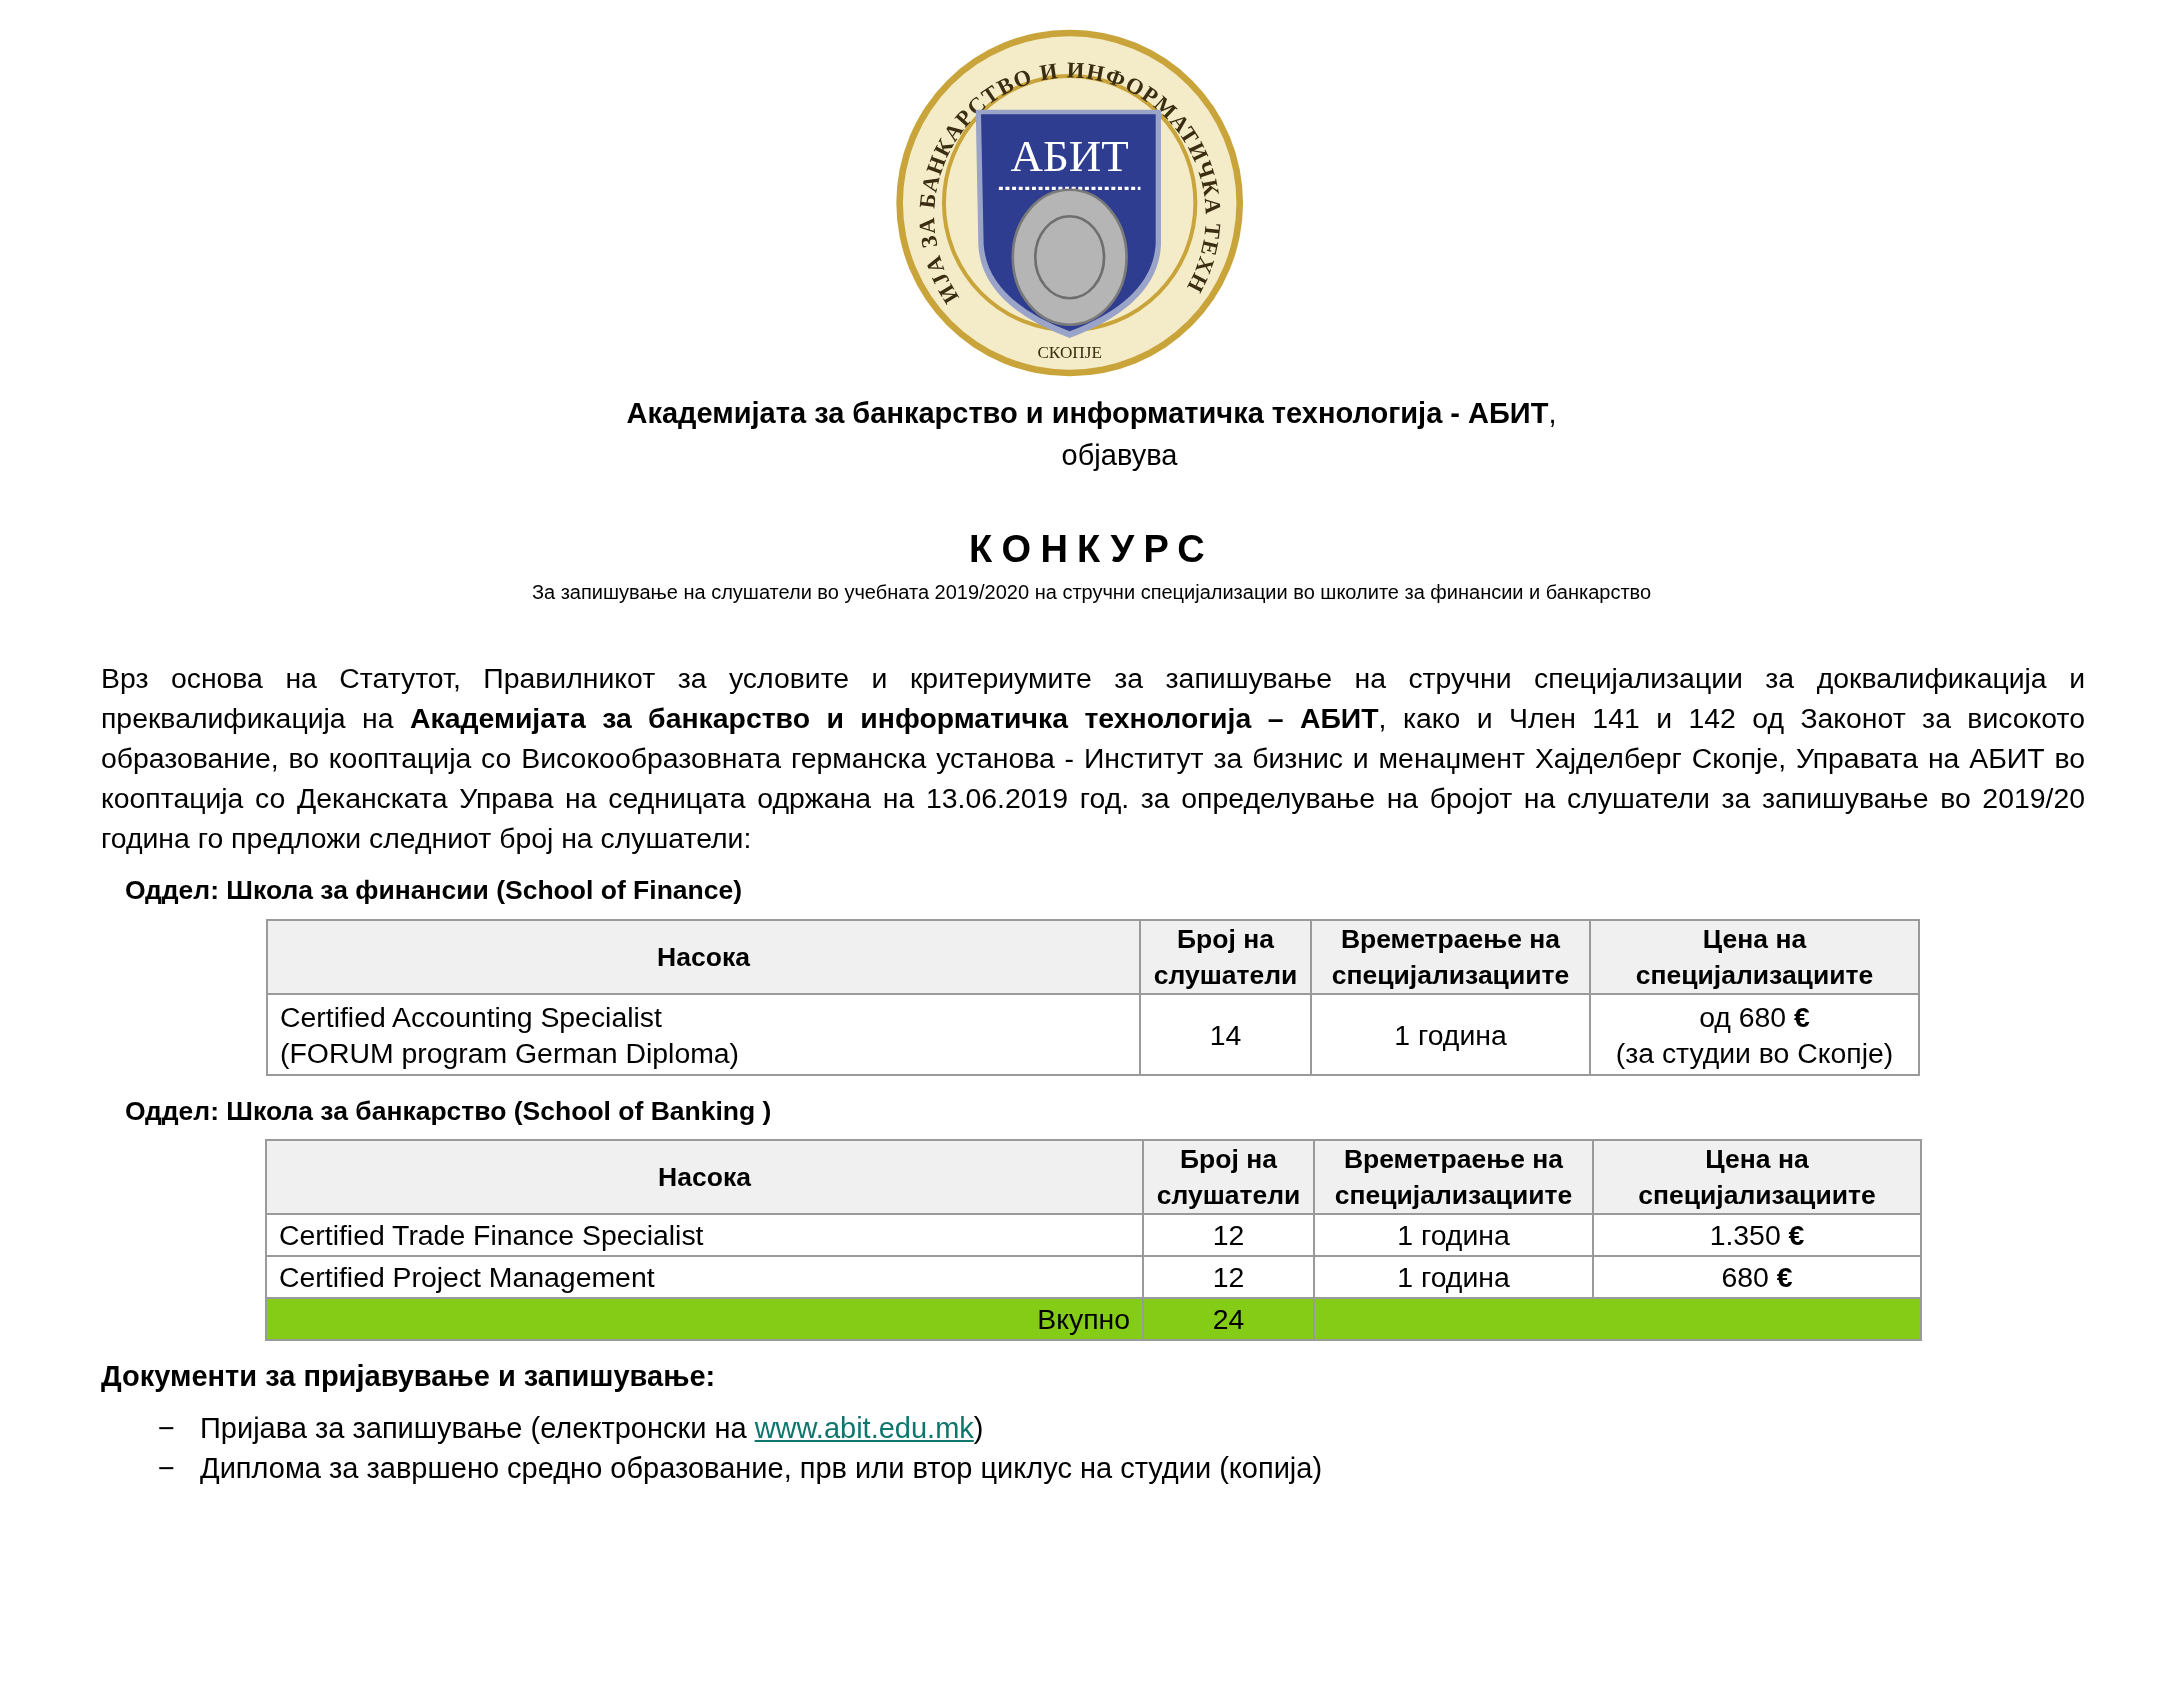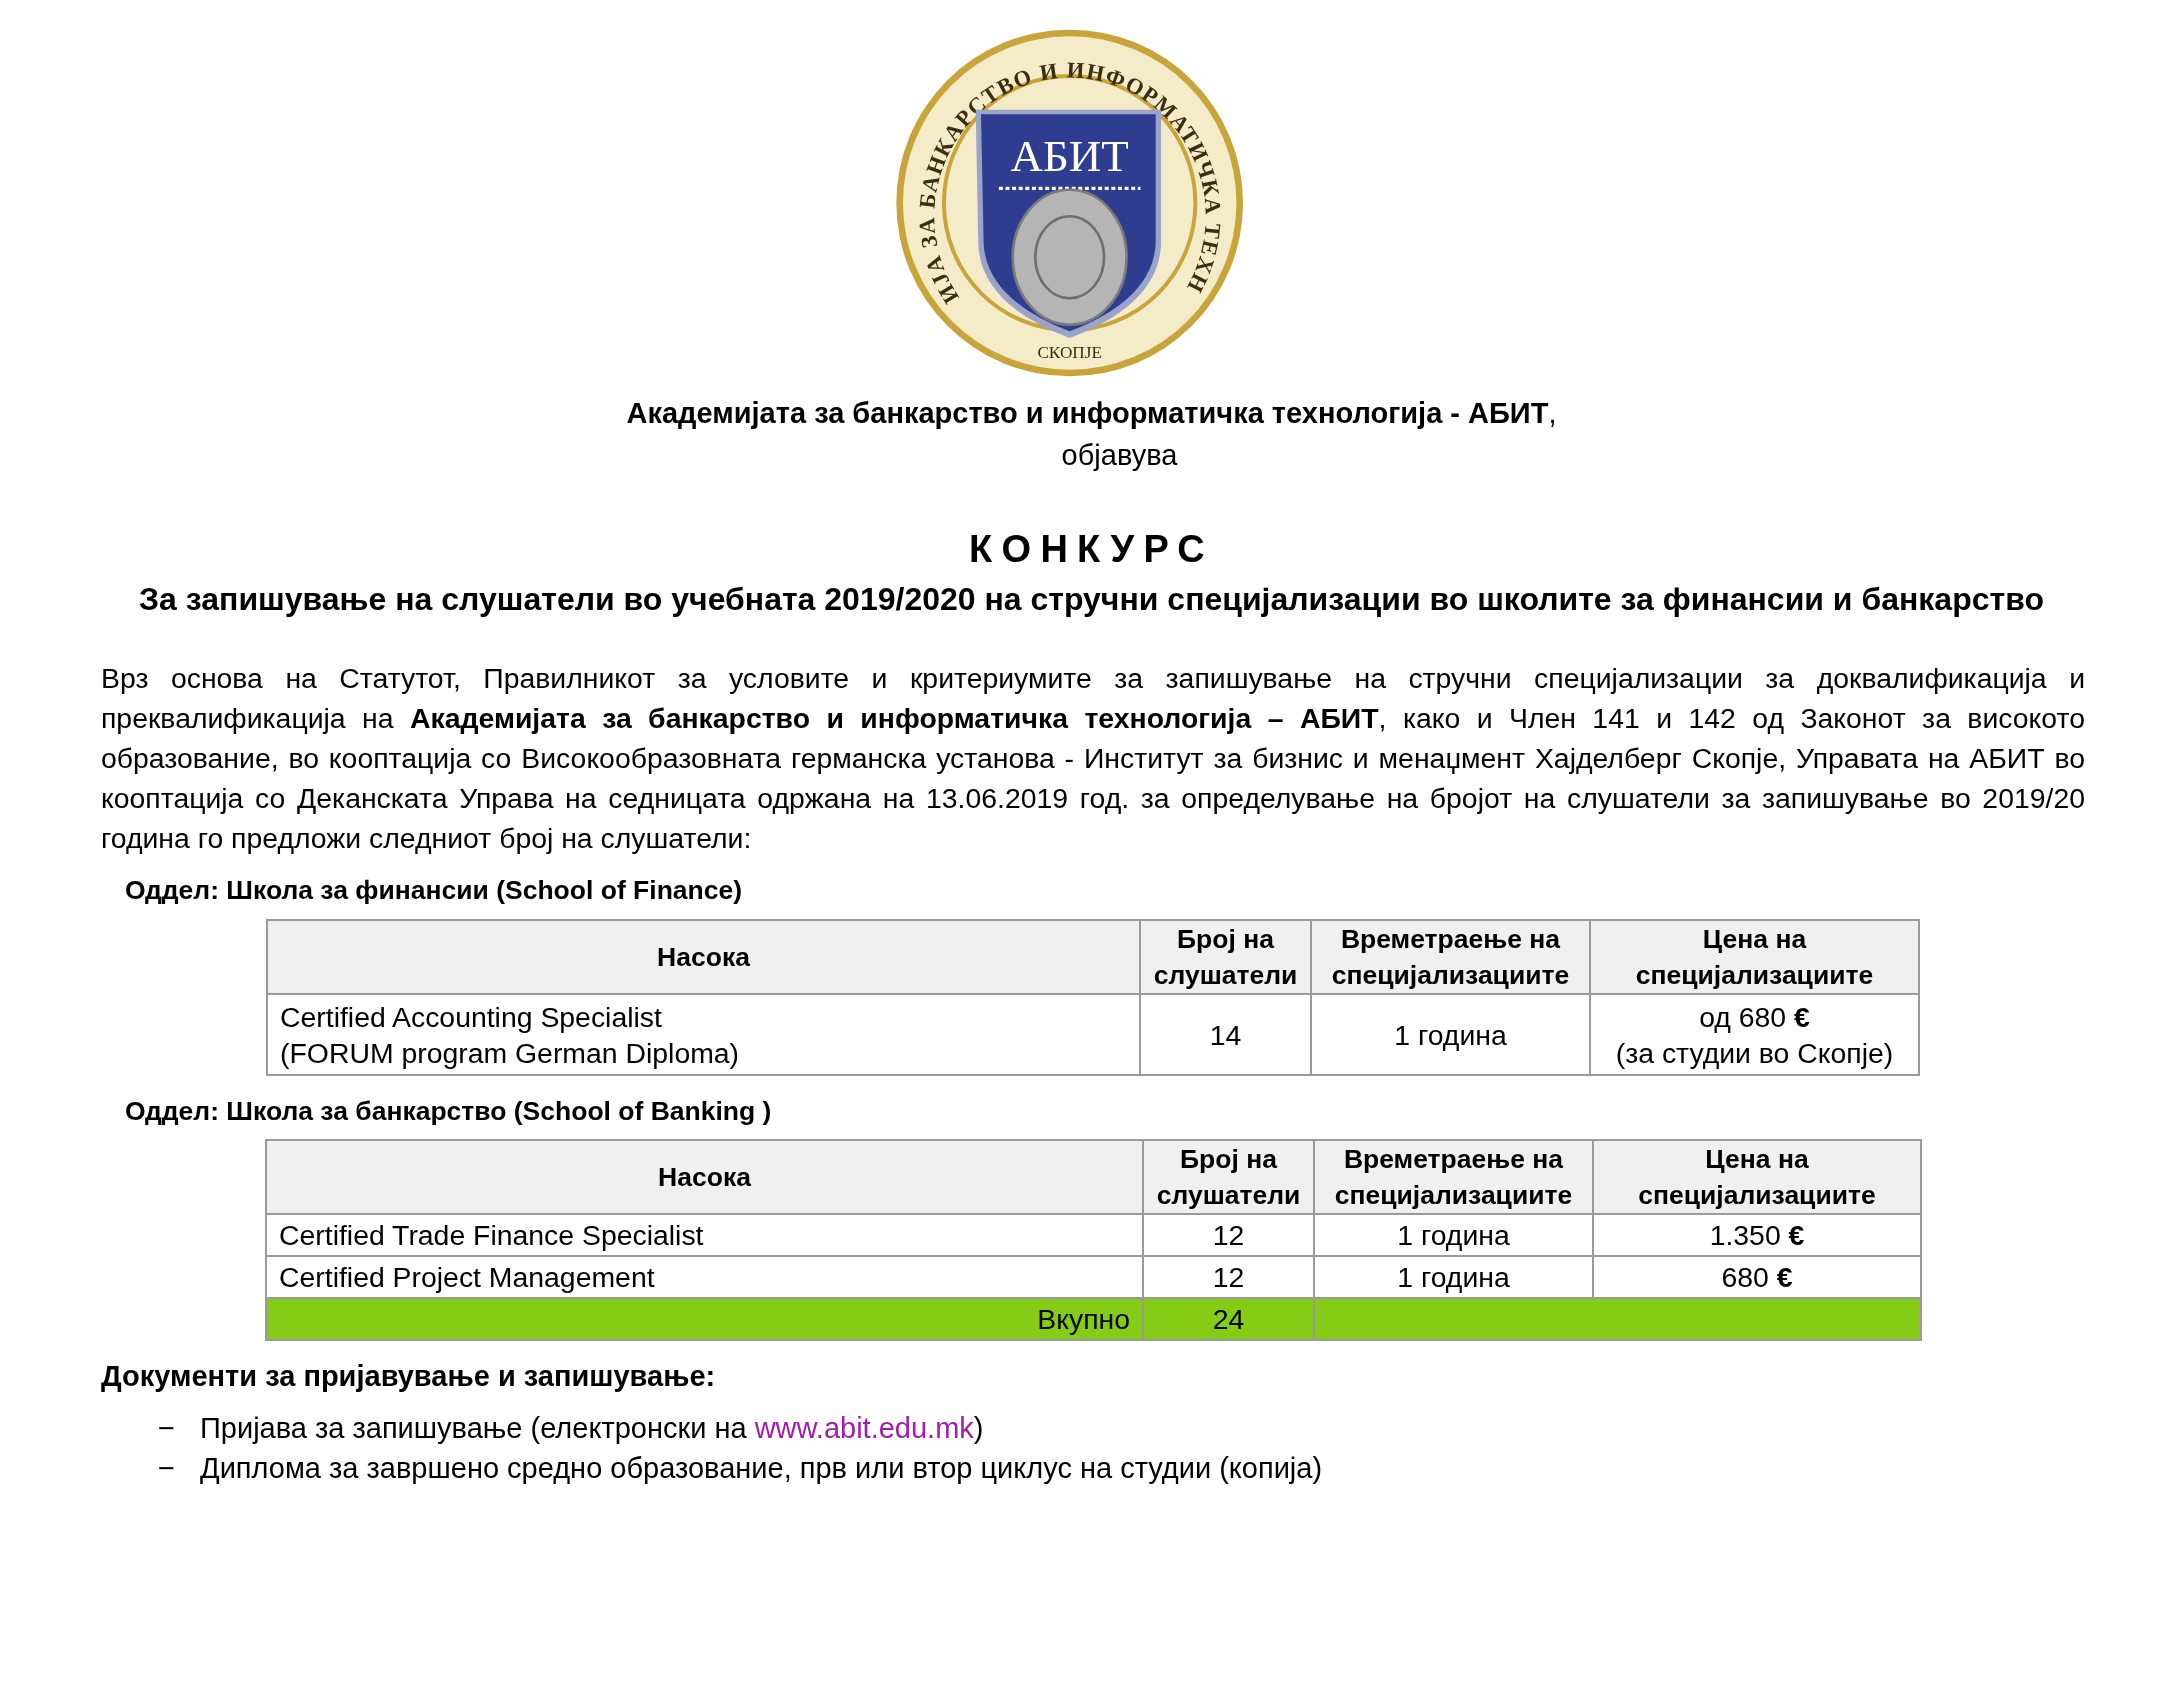--- a/index.html
+++ b/index.html
@@ -9,21 +9,21 @@
   }
   .abs { position: absolute; }
   
   #logo { left: 893px; top: 26.5px; width: 354px; height: 352px; }
   
   .center { left: 0; width: 2183px; text-align: center; }
   #hdr1 { top: 397px; font-size: 29px; font-weight: bold; }
   #hdr1 .comma { font-weight: normal; }
   #hdr2 { top: 439px; font-size: 29px; padding-left: 28px; }
   #title { top: 528px; font-size: 38px; font-weight: bold; letter-spacing: 9.3px; }
-  #subtitle { top: 581px; font-size: 32px; font-weight: bold; }
+  #subtitle { top: 581px; font-size: 20px; font-weight: normal; }
   
   #para {
     left: 101px; top: 658px; width: 1984px;
     font-size: 28.4px; line-height: 40px; text-align: justify;
   }
   .section-label { left: 101px; font-size: 26.5px; font-weight: bold; margin-left: 24px; }
   #sec1 { top: 875px; }
   #sec2 { top: 1096px; }
   
   table.grid {
@@ -43,21 +43,21 @@
   #t1 tr.head, #t2 tr.head { height: 54px; }
   #t1 tr.body { height: 81px; }
   #t2 tr.body, #t2 tr.total { height: 42px; }
   #t2 tr.body td, #t2 tr.total td { line-height: 34px; }
   .euro { font-weight: bold; }
   
   #docs-h { left: 101px; top: 1360px; font-size: 29px; font-weight: bold; }
   ul#docs { position: absolute; left: 101px; top: 1408px; margin: 0; padding: 0; list-style: none; font-size: 29px; }
   ul#docs li { position: relative; padding-left: 99px; line-height: 40px; }
   ul#docs li .dash { position: absolute; left: 57px; top: 0; }
-  a.link { color: #a21caf; }
+  a.link { color: #0f766e; text-decoration: underline; }
 </style>
 </head>
 <body>
 
 <div id="logo" class="abs">
   <svg width="354" height="352" viewBox="0 0 535 532">
     <defs>
       <path id="ringPath" d="M 95 400 A 205 210 0 1 1 440 400"></path>
     </defs>
     <ellipse cx="267" cy="266" rx="262" ry="262" fill="#c9a43a"></ellipse>

